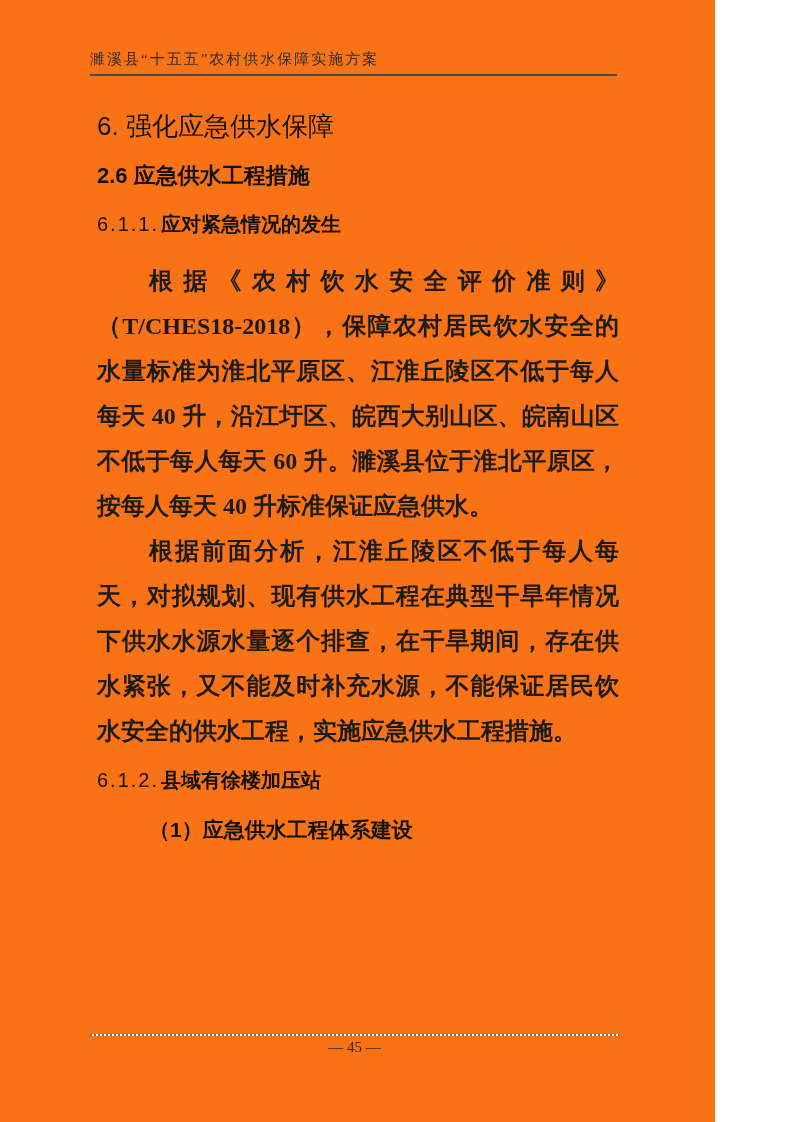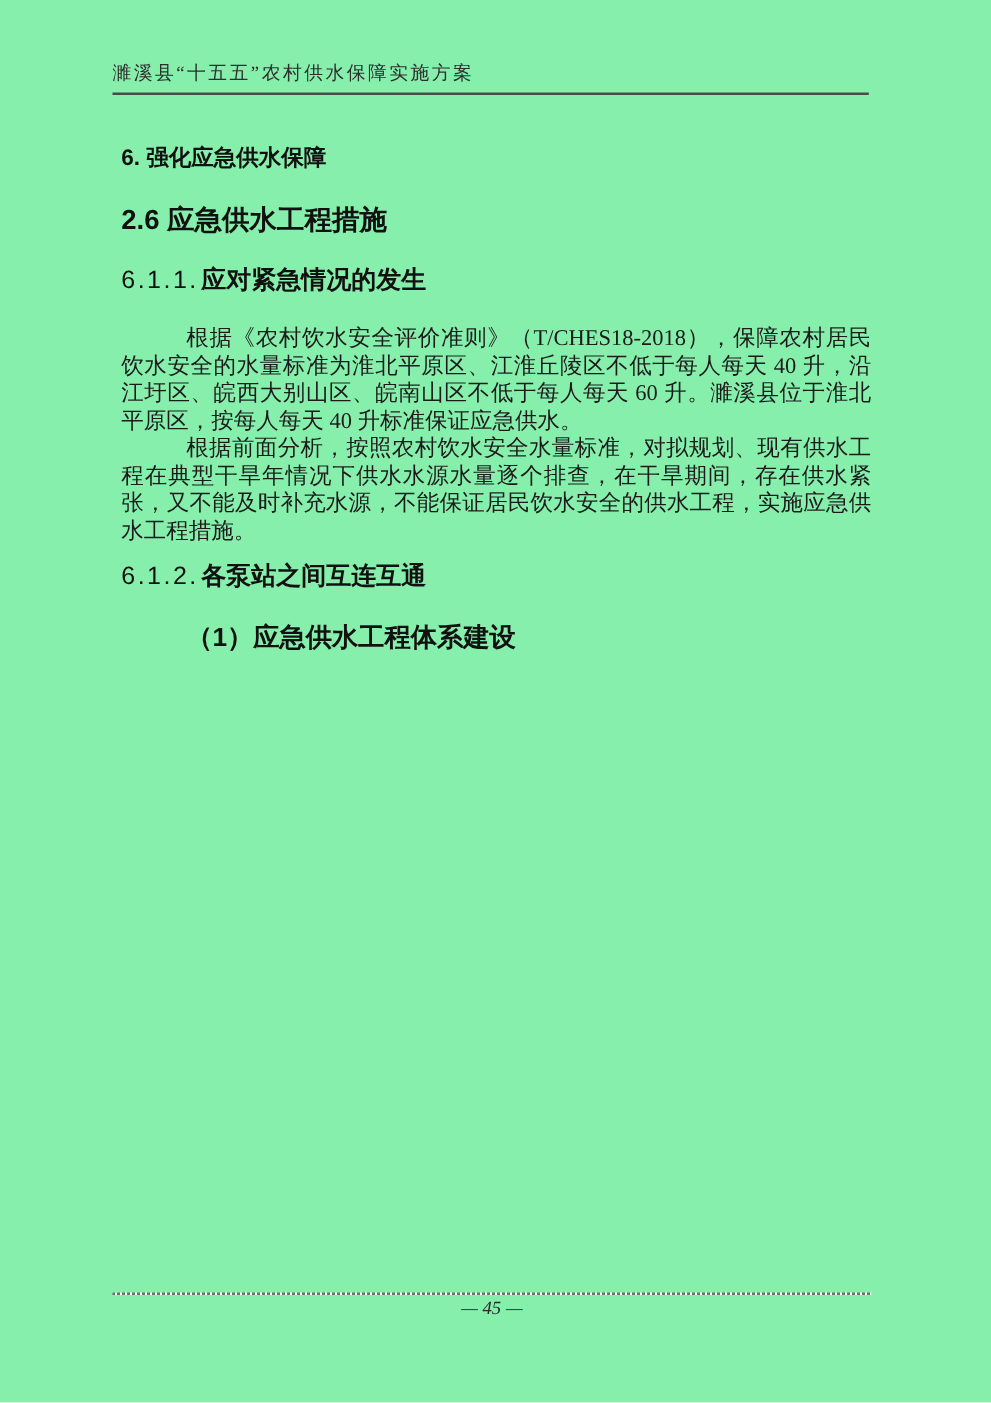--- a/index.html
+++ b/index.html
@@ -2,23 +2,23 @@
 <html lang="zh"><head>
 <meta charset="utf-8">
 <style>
   html, body {
     margin: 0;
     padding: 0;
     background: #ffffff;
   }
   .page {
     position: relative;
-    width: 793px;
+    width: 715px;
     height: 1122px;
-    background: #86efac;
+    background: #f97316;
     overflow: hidden;
     font-family: "Liberation Serif", "DejaVu Serif", serif;
     color: #1b1b1b;
   }
   
   .page-header {
     margin: 50px 98px 0 90px;
     padding-bottom: 6px;
     border-bottom: 2px solid #4a4a4a;
   }
@@ -29,22 +29,22 @@
     color: #2e2e2e;
     font-family: "Liberation Serif", "DejaVu Serif", serif;
   }
   
   .doc-main {
     margin: 0 96px 0 97px;
   }
   .h1-chapter {
     margin: 36px 0 0 0;
     font-family: "Liberation Sans", "DejaVu Sans", sans-serif;
-    font-weight: 700;
-    font-size: 18px;
+    font-weight: 400;
+    font-size: 26px;
     line-height: 28px;
     color: #111;
   }
   .h2-section {
     margin: 24px 0 0 0;
     font-family: "Liberation Sans", "DejaVu Sans", sans-serif;
     font-weight: 700;
     font-size: 22px;
     line-height: 24px;
     color: #111;
@@ -59,25 +59,26 @@
   }
   .h3-subsection .h3-number {
     font-family: Liberation Sans, sans-serif;
     font-weight: 400;
     letter-spacing: 2px;
     padding-right: 2px;
   }
   .h3-second { margin-top: 15px; }
   .body-para {
     margin: 0;
-    font-size: 18px;
-    line-height: 22px;
+    font-size: 24px;
+    line-height: 45px;
     text-align: justify;
     text-indent: 52px;
     color: #1b1b1b;
+    font-weight: bold;
   }
   .body-para.first { margin-top: 23px; }
   .item-heading {
     margin: 26px 0 14px 0;
     font-family: "Liberation Sans", "DejaVu Sans", sans-serif;
     font-weight: 700;
     font-size: 21px;
     line-height: 23px;
     text-indent: 52px;
     color: #111;
@@ -93,21 +94,20 @@
     height: 2px;
     background: repeating-linear-gradient(90deg, #6f6f6f 0 2px, #ffffff 2px 4px);
   }
   .page-number {
     margin-top: 1px;
     text-align: center;
     font-size: 15px;
     line-height: 20px;
     color: #2a2a2a;
     font-family: "Liberation Serif", "DejaVu Serif", serif;
-    font-style: italic;
   }
 </style>
 </head>
 <body>
 
 <div class="page">
 
   <header class="page-header">
     <div class="running-title">濉溪县“十五五”农村供水保障实施方案</div>
   </header>
@@ -115,24 +115,24 @@
   <main class="doc-main">
 
     <h1 class="h1-chapter">6. 强化应急供水保障</h1>
 
     <h2 class="h2-section">2.6  应急供水工程措施</h2>
 
     <h3 class="h3-subsection"><span class="h3-number">6.1.1.</span><span>应对紧急情况的发生</span></h3>
 
     <p class="body-para first">根据《农村饮水安全评价准则》（T/CHES18-2018），保障农村居民饮水安全的水量标准为淮北平原区、江淮丘陵区不低于每人每天 40 升，沿江圩区、皖西大别山区、皖南山区不低于每人每天 60 升。濉溪县位于淮北平原区，按每人每天 40 升标准保证应急供水。</p>
 
-    <p class="body-para">根据前面分析，按照农村饮水安全水量标准，对拟规划、现有供水工程在典型干旱年情况下供水水源水量逐个排查，在干旱期间，存在供水紧张，又不能及时补充水源，不能保证居民饮水安全的供水工程，实施应急供水工程措施。</p>
+    <p class="body-para">根据前面分析，江淮丘陵区不低于每人每天，对拟规划、现有供水工程在典型干旱年情况下供水水源水量逐个排查，在干旱期间，存在供水紧张，又不能及时补充水源，不能保证居民饮水安全的供水工程，实施应急供水工程措施。</p>
 
 
-    <h3 class="h3-subsection h3-second"><span class="h3-number">6.1.2.</span><span>各泵站之间互连互通</span></h3>
+    <h3 class="h3-subsection h3-second"><span class="h3-number">6.1.2.</span><span>县域有徐楼加压站</span></h3>
 
     <div class="item-heading">（1）应急供水工程体系建设</div>
 
   </main>
 
   <footer class="page-footer">
     <div class="footer-rule"></div>
     <div class="page-number">— 45 —</div>
   </footer>
 

